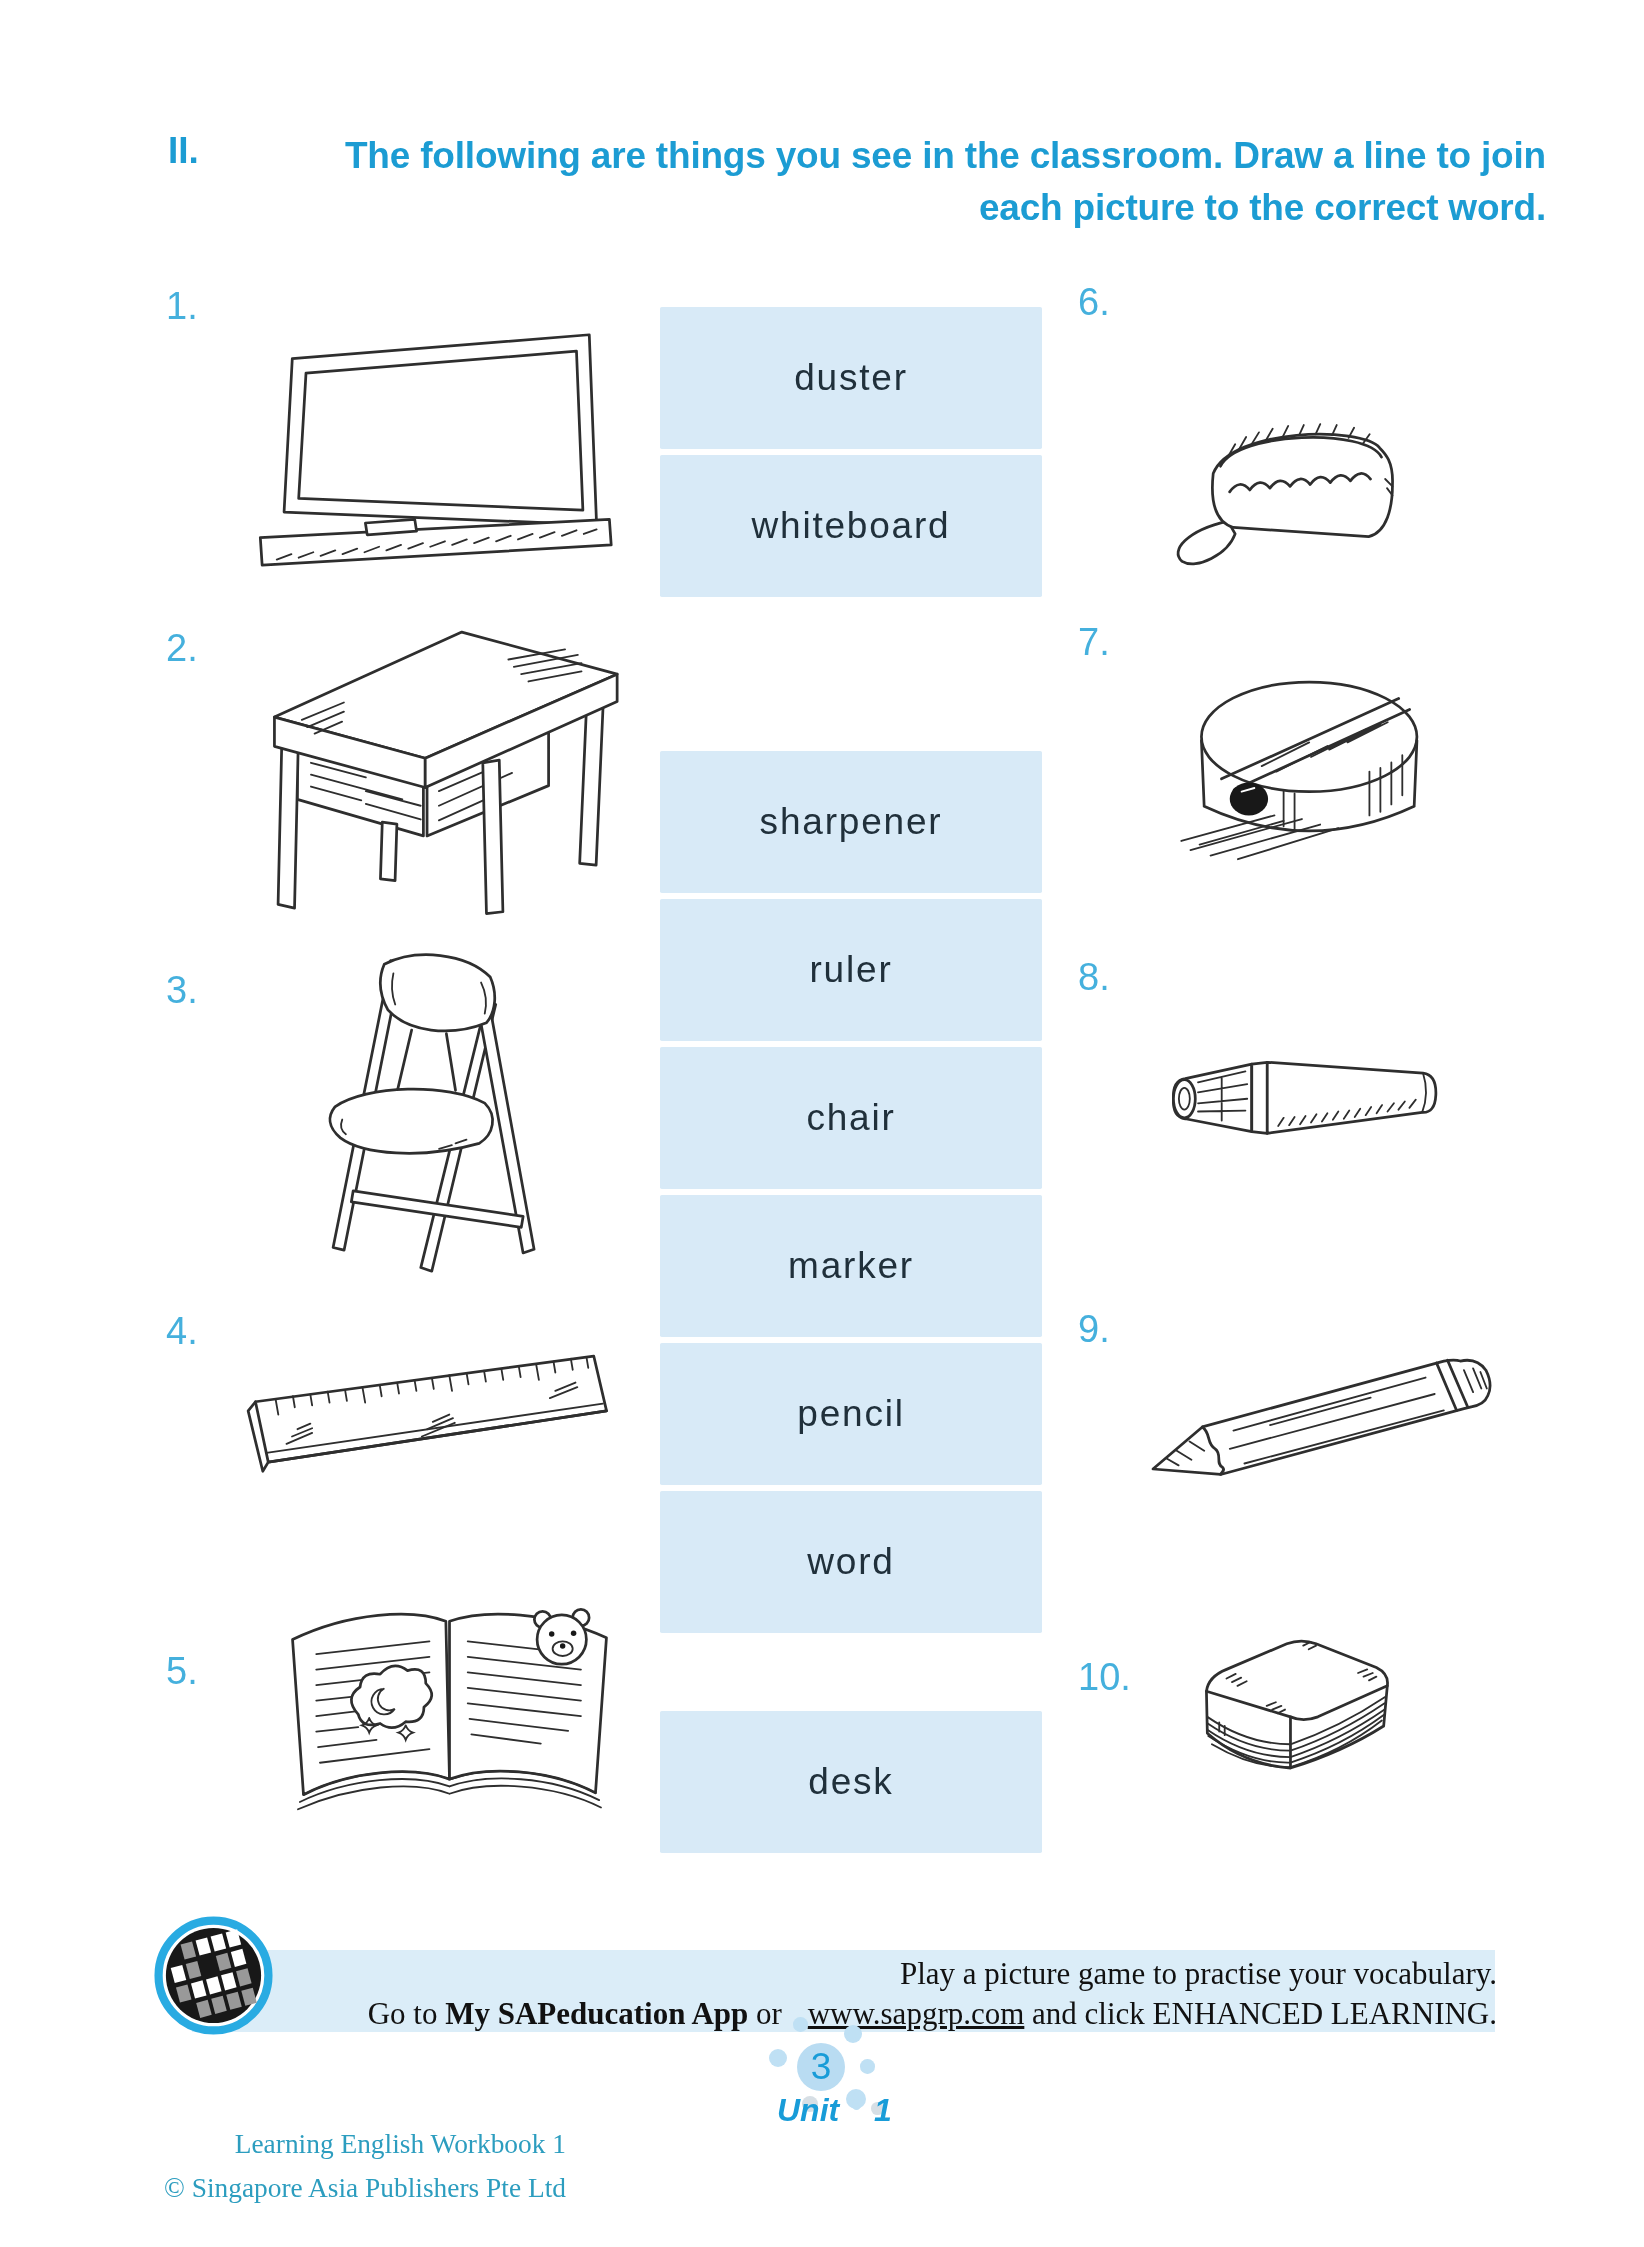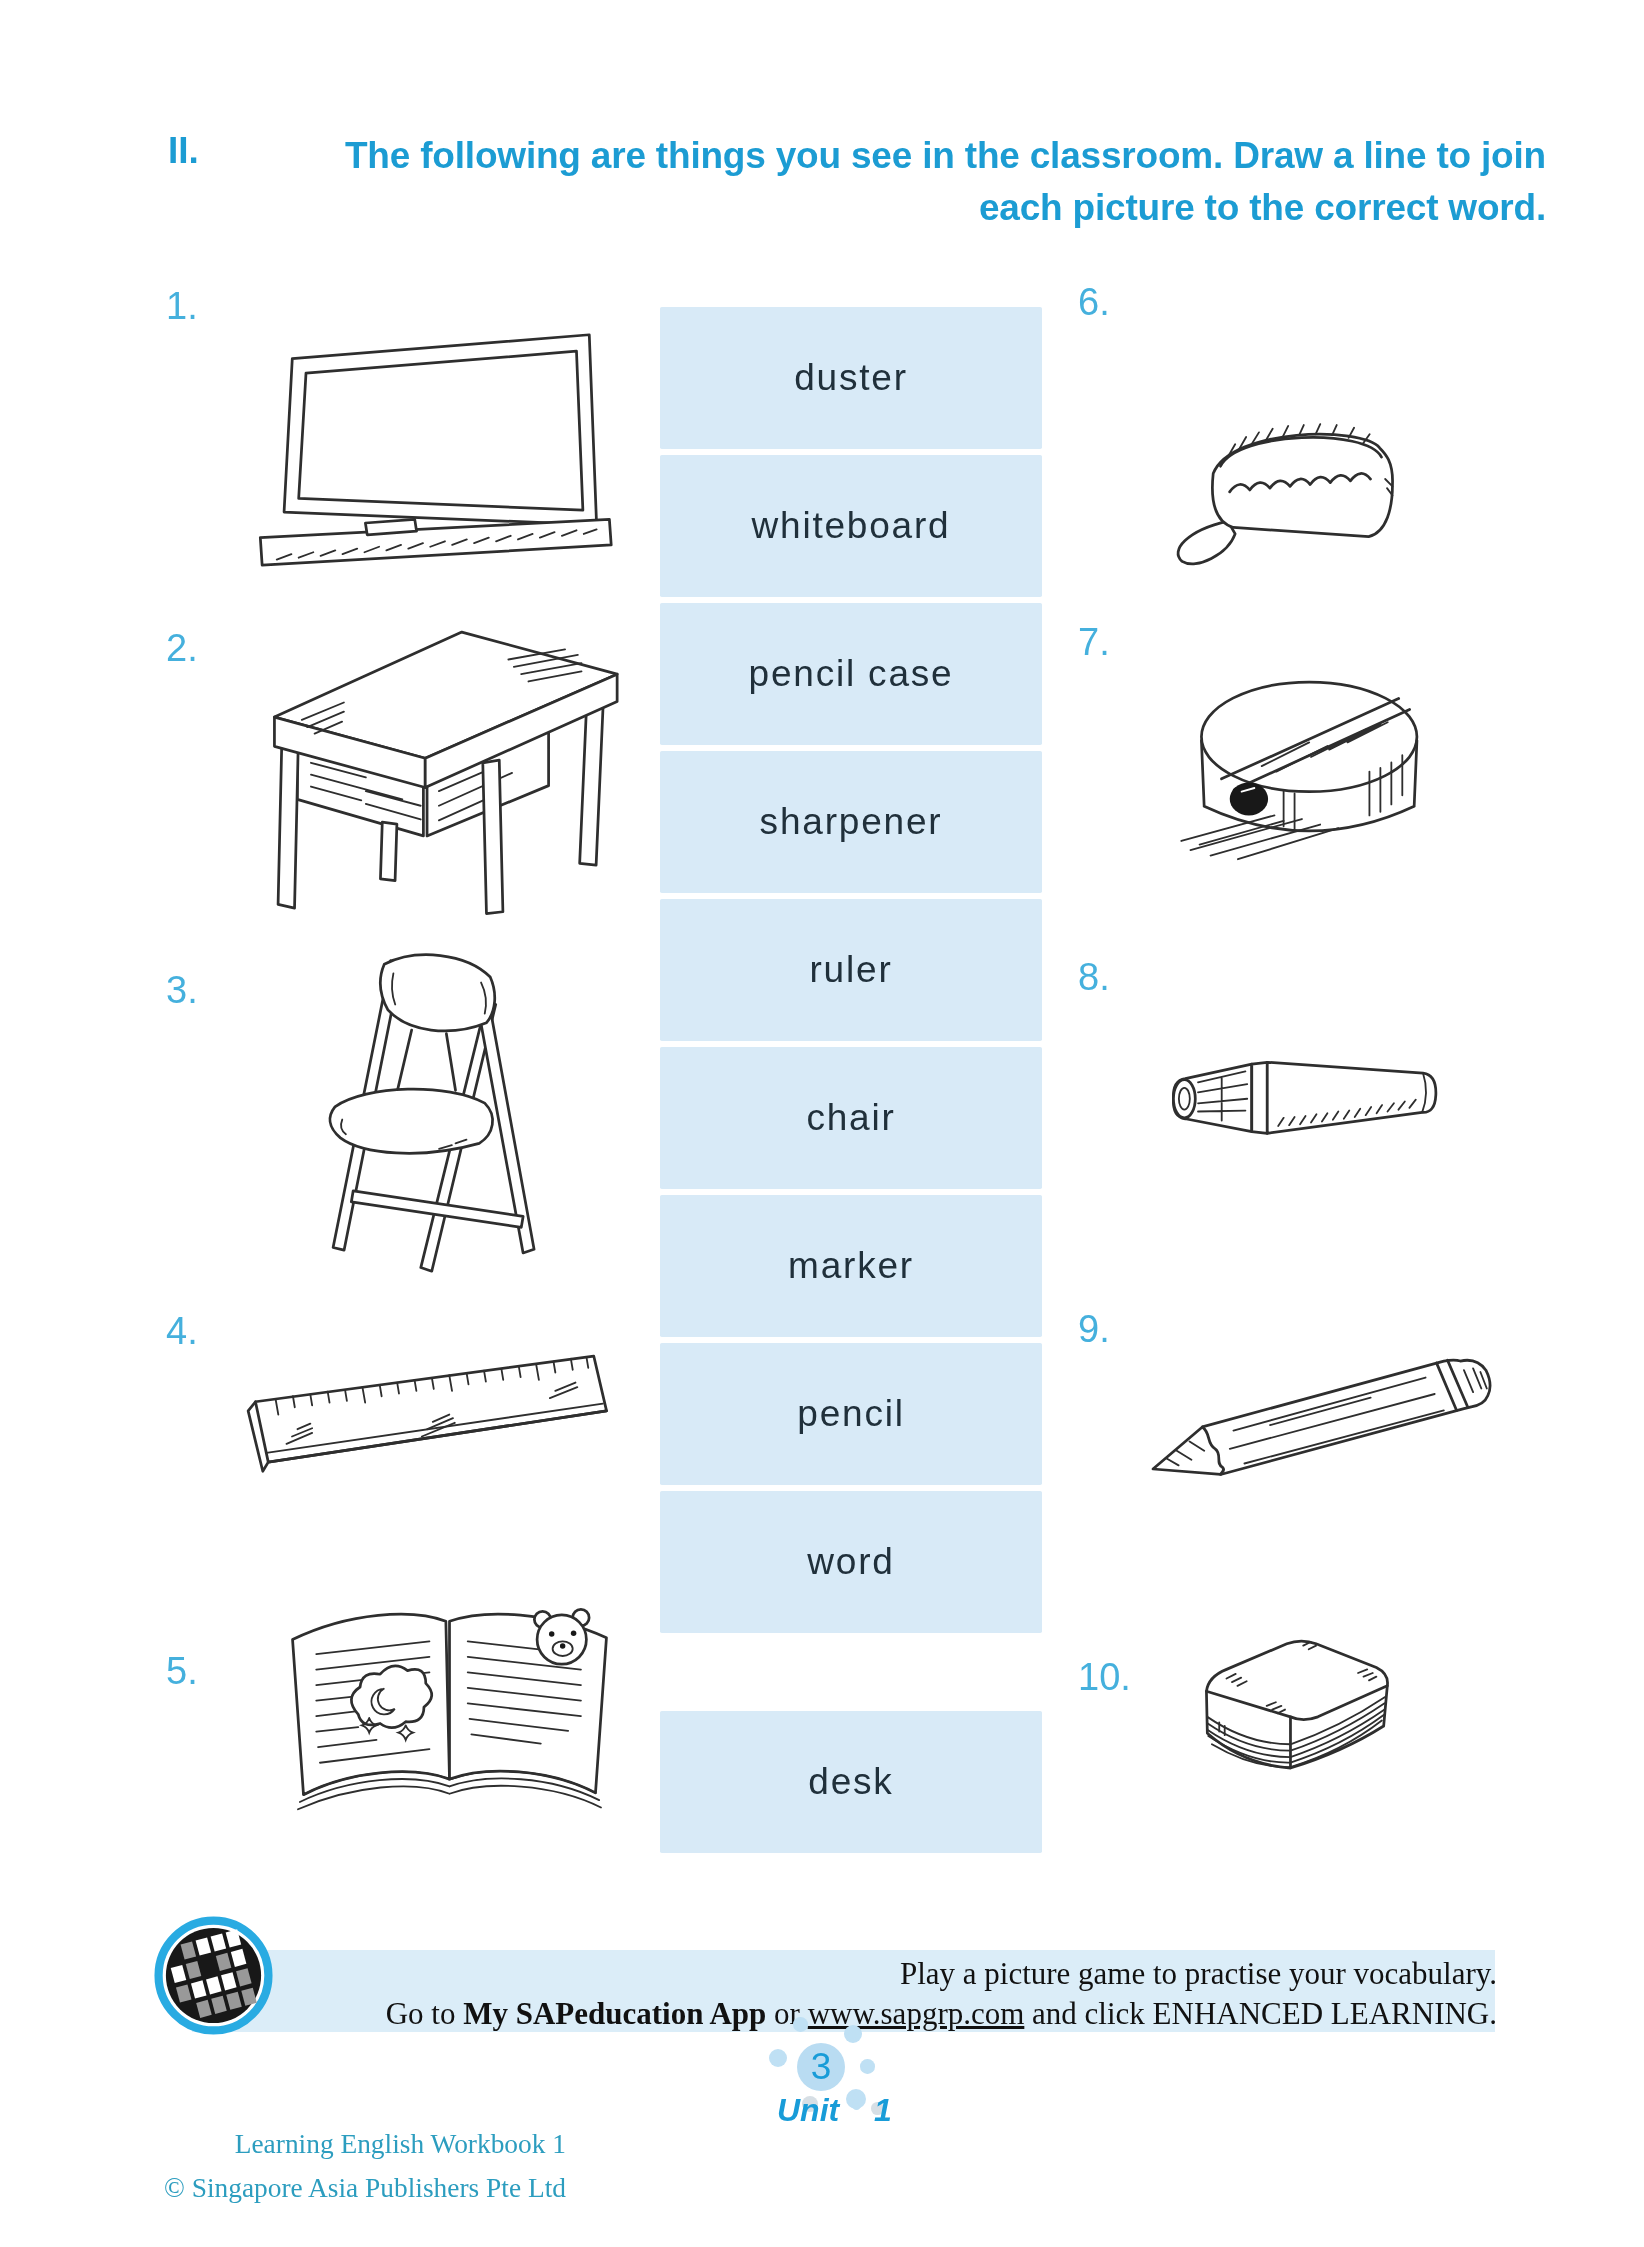--- a/index.html
+++ b/index.html
@@ -19,21 +19,21 @@
   .pic{position:absolute;}
   svg .ln{stroke:#2e2e2e;stroke-width:3;fill:none;stroke-linecap:round;stroke-linejoin:round;}
   svg .lnw{stroke:#2e2e2e;stroke-width:3;fill:#ffffff;stroke-linecap:round;stroke-linejoin:round;}
   svg .thin{stroke:#2e2e2e;stroke-width:2;fill:none;stroke-linecap:round;}
   svg .dark{fill:#181818;stroke:none;}
   
   .note-bar{position:absolute;left:192px;top:1950px;width:1303px;height:82px;background:var(--note_blue);}
   .note-text{position:absolute;left:309px;top:1954px;width:1188px;font-family:"Liberation Serif",serif;
              font-size:31px;color:#111;line-height:40px;}
   .note-text .b{font-weight:bold;}
-  .note-text .u{text-decoration:underline;}
+  .note-text .u{text-decoration:underline;margin-left:18px;}
   .app-icon{position:absolute;left:154px;top:1916px;width:119px;height:119px;}
   
   .badge{position:absolute;left:749px;top:2001px;width:146px;height:128px;}
   .badge .dot{position:absolute;border-radius:50%;background:var(--badge_dot);}
   .badge-circle{position:absolute;left:48px;top:42px;width:48px;height:48px;border-radius:50%;
                 background:var(--badge_blue);display:flex;align-items:center;justify-content:center;}
   .badge-circle span{font-size:37px;color:var(--unit_blue);font-weight:normal;}
   .unit{position:absolute;left:777px;top:2092px;font-size:32px;font-weight:bold;font-style:italic;
         color:var(--unit_blue);display:flex;align-items:center;gap:12.8px;}
   .unit-dot{width:9.1px;height:11px;border-radius:50%;background:var(--badge_dot);display:inline-block;margin-top:-12.8px;}
@@ -49,23 +49,20 @@
   <div class="hdr-text">
     <div>The following are things you see in the classroom. Draw a line to join</div>
     <div>each picture to the correct word.</div>
   </div>
 
   <div class="word-box" style="top:307px">
       <span>duster</span>
     </div>
   <div class="word-box" style="top:455px">
       <span>whiteboard</span>
-    </div>
-  <div class="word-box" style="top:603px">
-      <span>pencil case</span>
     </div>
   <div class="word-box" style="top:751px">
       <span>sharpener</span>
     </div>
   <div class="word-box" style="top:899px">
       <span>ruler</span>
     </div>
   <div class="word-box" style="top:1047px">
       <span>chair</span>
     </div>

